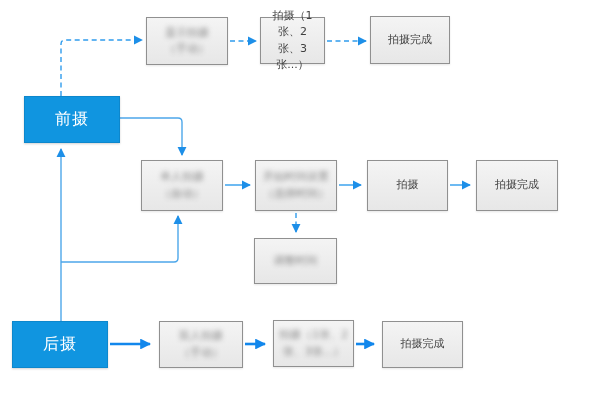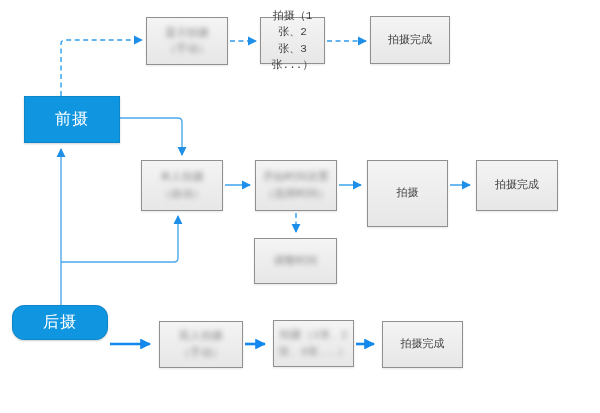--- a/index.html
+++ b/index.html
@@ -3,21 +3,21 @@
 <meta charset="utf-8">
 <style>
   html,body{margin:0;padding:0;background:#ffffff;}
   body{font-family:"DejaVu Sans","Liberation Sans",sans-serif;}
   #canvas{
     position:relative;width:600px;height:413px;background:#ffffff;overflow:hidden;
   }
   svg.wires{position:absolute;left:0;top:0;width:600px;height:413px;}
   .node{
     position:absolute;display:flex;align-items:center;
-    box-sizing:border-box;text-align:center;font-family:Liberation Mono, monospace;
+    box-sizing:border-box;text-align:center;
   }
   .node.gray{
     background:linear-gradient(180deg,#f4f4f4 0%,#ececec 60%,#e7e7e7 100%);
     border:1px solid #909090;
     box-shadow:0 1px 2px rgba(0,0,0,0.10);
     color:#3f3f3f;font-size:11px;line-height:1.5;
   }
   .node.blue{
     background:#1095e0;
     border:1px solid #0d87cc;
@@ -61,21 +61,21 @@
     <path d="M296,213 L296,232" fill="none" stroke="#2f9ced" stroke-width="1.4" stroke-dasharray="5,3.5" marker-end="url(#arr)"></path>
 
     <path d="M110,344 L150,344" fill="none" stroke="#1287ec" stroke-width="2.6" marker-end="url(#arrThick)"></path>
     <path d="M245,344 L265,344" fill="none" stroke="#1287ec" stroke-width="2.6" marker-end="url(#arrThick)"></path>
     <path d="M356,344 L374,344" fill="none" stroke="#1287ec" stroke-width="2.6" marker-end="url(#arrThick)"></path>
   </svg>
 
   <div class="node blue" style="left:24px;top:96px;width:96px;height:47px;">
     <span class="label">前摄</span>
   </div>
-  <div class="node blue" style="left:12px;top:305px;width:96px;height:35px;border-radius:12px;">
+  <div class="node blue" style="left:12px;top:321px;width:96px;height:47px;">
     <span class="label">后摄</span>
   </div>
 
   <div class="node gray" style="left:146px;top:17px;width:82px;height:48px;">
     <span class="label blurred">显示拍摄
 （手动）</span>
   </div>
   <div class="node gray" style="left:260px;top:17px;width:65px;height:47px;">
     <span class="label">拍摄（1张、2
 张、3张...）</span>
@@ -85,21 +85,21 @@
   </div>
 
   <div class="node gray" style="left:141px;top:160px;width:82px;height:51px;">
     <span class="label blurred">单人拍摄
 （自动）</span>
   </div>
   <div class="node gray" style="left:255px;top:160px;width:82px;height:51px;">
     <span class="label blurred">开始时间设置
 （选择时间）</span>
   </div>
-  <div class="node gray" style="left:367px;top:160px;width:81px;height:67px;">
+  <div class="node gray" style="left:367px;top:160px;width:81px;height:51px;">
     <span class="label">拍摄</span>
   </div>
   <div class="node gray" style="left:476px;top:160px;width:82px;height:51px;">
     <span class="label">拍摄完成</span>
   </div>
 
   <div class="node gray" style="left:254px;top:238px;width:83px;height:46px;">
     <span class="label blurred">调整时间</span>
   </div>
 

